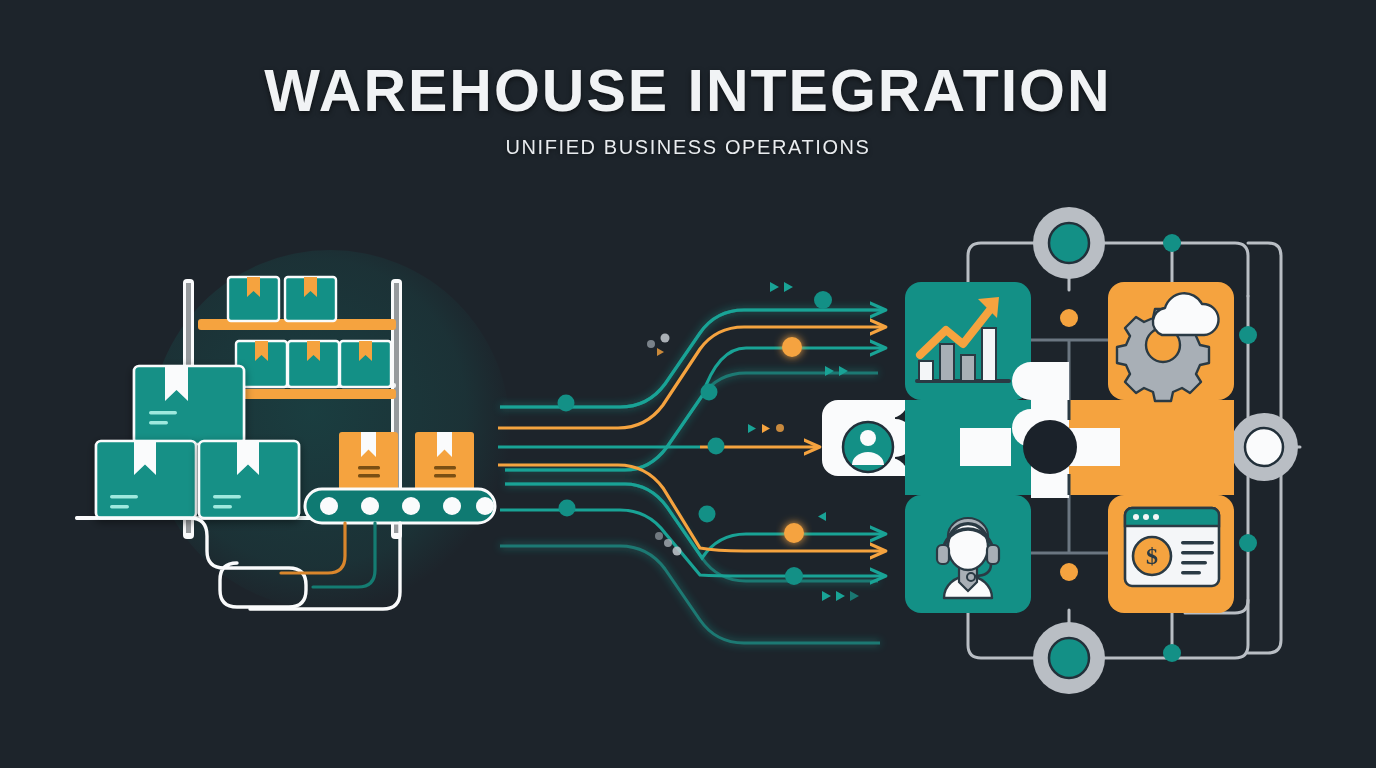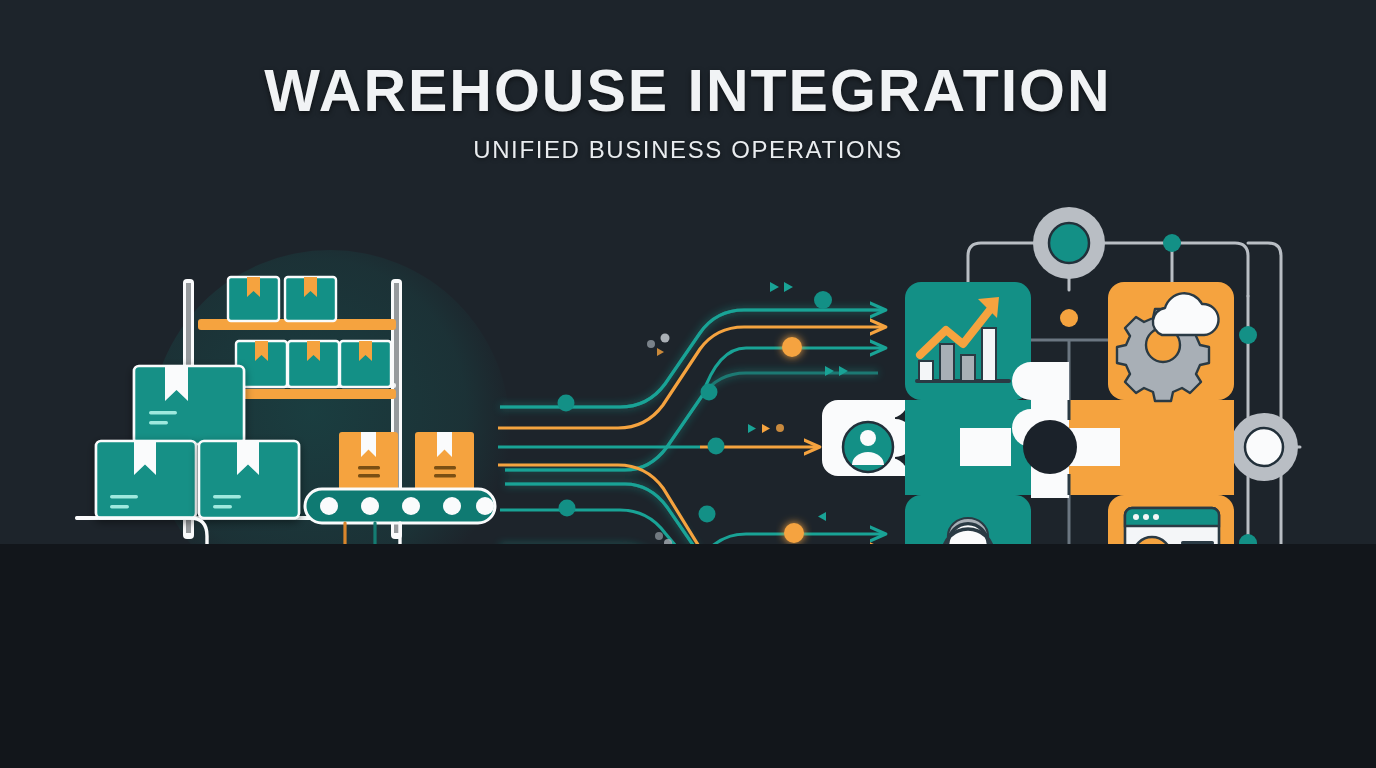--- a/index.html
+++ b/index.html
@@ -3,21 +3,21 @@
 <meta charset="utf-8">
 <style>
   html, body {
     margin: 0;
     padding: 0;
     background: #12161b;
   }
   #stage {
     position: relative;
     width: 1376px;
-    height: 544px;
+    height: 768px;
     background: #1d242b;
     overflow: hidden;
     font-family: "Liberation Sans", sans-serif;
   }
   #bgglow {
     position: absolute;
     left: 150px;
     top: 250px;
     width: 360px;
     height: 360px;
@@ -36,21 +36,21 @@
     color: #f1f3f5;
     font-size: 59px;
     font-weight: bold;
     letter-spacing: 2.0px;
     line-height: 1.0;
     text-shadow: 0 2px 5px rgba(0,0,0,0.55);
   }
   #sub-title {
     margin-top: 15px;
     color: #e9ecef;
-    font-size: 24px;
+    font-size: 20px;
     font-weight: normal;
     letter-spacing: 1.6px;
     text-shadow: 0 1px 4px rgba(0,0,0,0.5);
   }
   svg.layer {
     position: absolute;
     left: 0;
     top: 0;
     width: 1376px;
     height: 768px;

